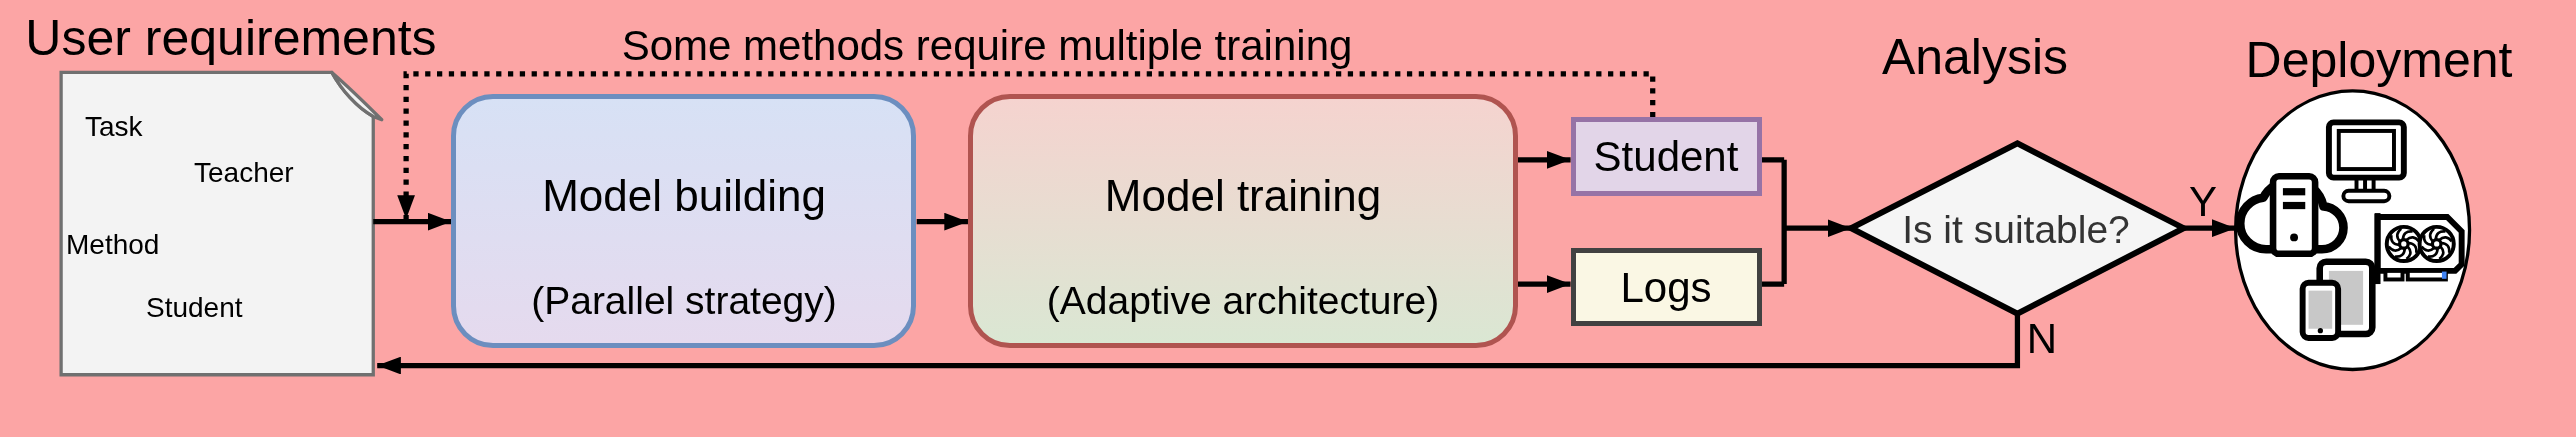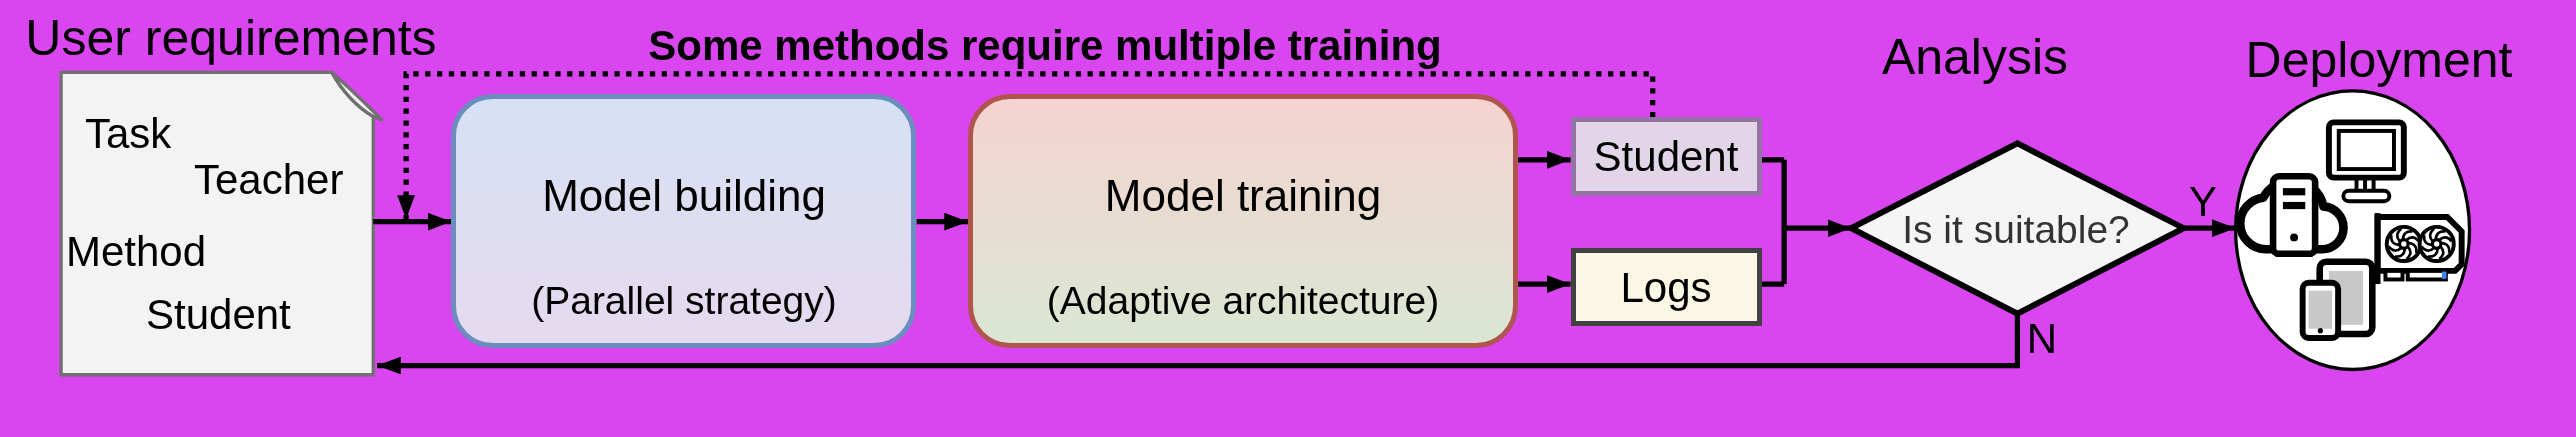--- a/index.html
+++ b/index.html
@@ -1,26 +1,26 @@
 <!DOCTYPE html>
 <html style="font-size:10.5px"><head>
 <meta charset="utf-8">
 <style>
   html,body{margin:0;padding:0;background:#fff;}
   body{width:2576px;height:438px;overflow:hidden;font-family:"Liberation Sans", sans-serif;}
-  .canvas{position:relative;width:2576px;height:438px;background:#d946ef;}
+  .canvas{position:relative;width:2576px;height:438px;background:#fca5a5;}
   .layer{position:absolute;left:0;top:0;}
   .node{position:absolute;box-sizing:border-box;}
   .round-box{border-radius:42px;border:5.3px solid #888;}
   .rect-box{border:5.3px solid #888;}
   .label{position:absolute;transform:translate(-50%,-50%);white-space:nowrap;color:#000;line-height:1;}
   .title{font-size:50px;}
   .box-title{font-size:44px;}
   .box-sub{font-size:39px;}
-  .doc-item{position:absolute;font-size:42px;line-height:1;color:#000;white-space:nowrap;}
+  .doc-item{position:absolute;font-size:28px;line-height:1;color:#000;white-space:nowrap;}
   .small-label{font-size:42px;}
   .question{font-size:39px;color:#333;}
   .branch{font-size:42px;}
 </style>
 </head>
 <body>
 
 <div class="canvas">
 
   <svg class="layer" width="2576" height="438" viewBox="0 0 3920 666">
@@ -103,21 +103,21 @@
 
   <div class="node round-box" style="left: 451px; top: 94px; width: 465px; height: 254px; border-color: rgb(108, 142, 191); background: linear-gradient(rgb(215, 225, 245), rgb(229, 218, 238));"></div>
   <div class="node round-box" style="left: 968px; top: 94px; width: 550px; height: 254px; border-color: rgb(176, 84, 80); background: linear-gradient(rgb(245, 211, 207), rgb(218, 231, 211));"></div>
   <div class="node rect-box" style="left: 1571px; top: 117px; width: 191px; height: 79px; border-color: rgb(150, 115, 166); background: rgb(226, 213, 232);"></div>
   <div class="node rect-box" style="left: 1571px; top: 248px; width: 191px; height: 78px; border-color: rgb(65, 65, 65); background: rgb(250, 247, 228);"></div>
 
   <div class="label title" style="left:231px;top:38px;">User requirements</div>
   <div class="label title" style="left:1975px;top:57px;">Analysis</div>
   <div class="label title" style="left:2339px;top:60px;margin-left:40px;">Deployment</div>
 
-  <div class="label small-label" style="left:1045px;top:46px;font-weight:bold;">Some methods require multiple training</div>
+  <div class="label small-label" style="left:987px;top:46px;">Some methods require multiple training</div>
 
   <div class="doc-item" style="left:85px;top:113px;">Task</div>
   <div class="doc-item" style="left:194px;top:159px;">Teacher</div>
   <div class="doc-item" style="left:66px;top:231px;">Method</div>
   <div class="doc-item" style="left:146px;top:294px;">Student</div>
 
   <div class="label box-title" style="left:684px;top:196px;">Model building</div>
   <div class="label box-title" style="left:1243px;top:196px;">Model training</div>
 
   <div class="label box-sub" style="left:684px;top:300px;">(Parallel strategy)</div>

